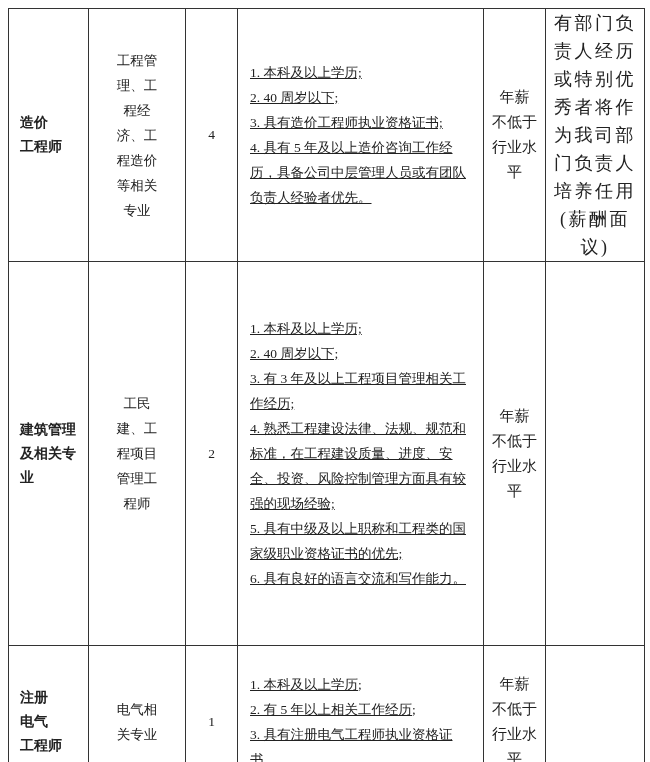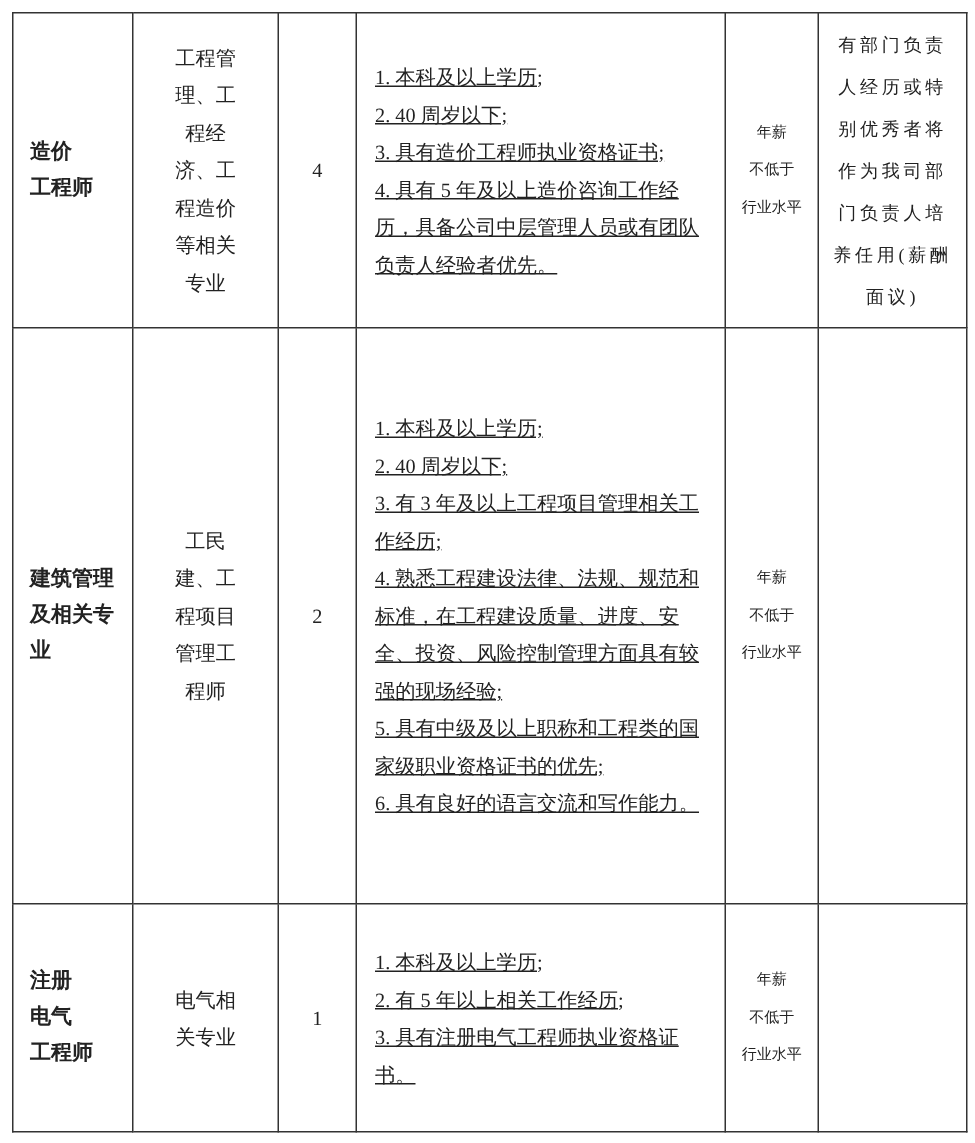--- a/index.html
+++ b/index.html
@@ -54,28 +54,28 @@
   .cell-req {
     font-size: 13.5px;
     line-height: 25px;
     white-space: pre-line;
     text-align: left;
     padding: 0 12px;
     text-decoration: underline;
   }
   .cell-salary {
     text-align: center;
-    font-size: 10px;
+    font-size: 15px;
     line-height: 25px;
     white-space: pre-line;
     padding: 0 8px;
   }
   .cell-notes {
     text-align: center;
-    font-size: 12px;
+    font-size: 18px;
     line-height: 28px;
     letter-spacing: 2.5px;
     white-space: pre-line;
     padding: 0 6px;
   }
 </style>
 </head>
 <body>
 
 <div class="page">

